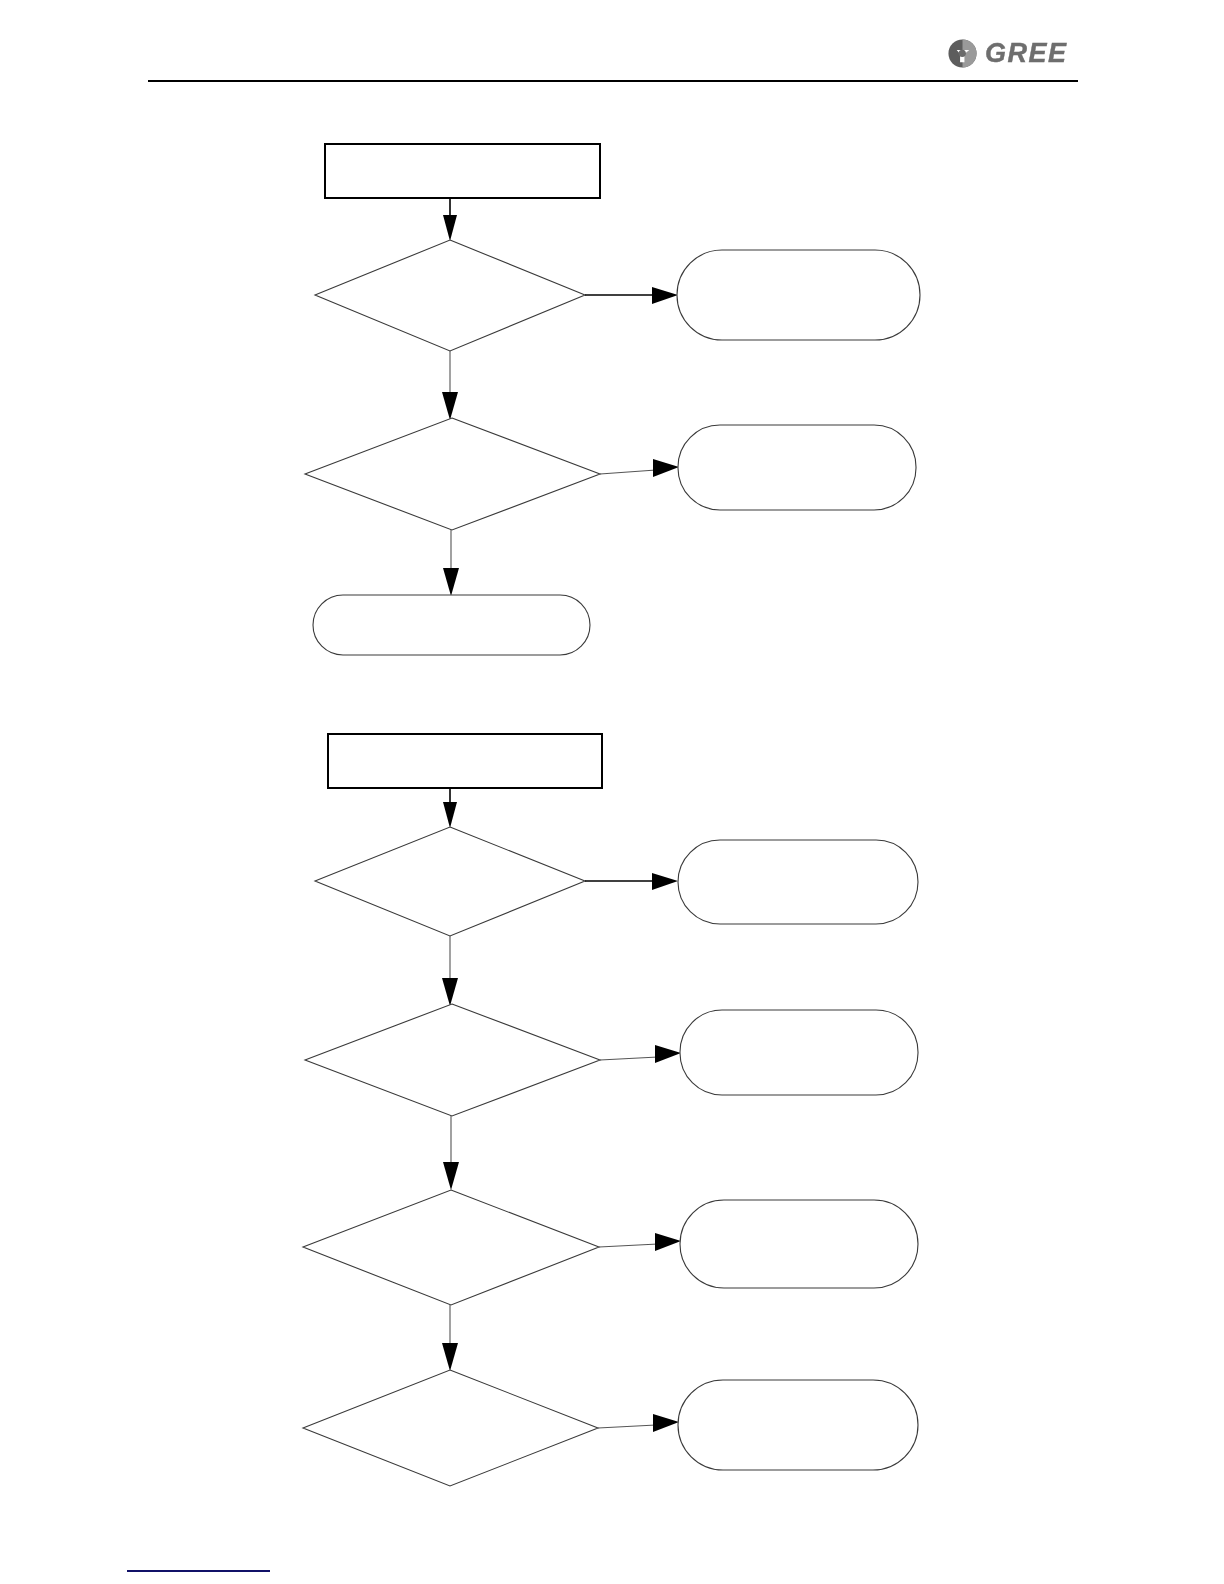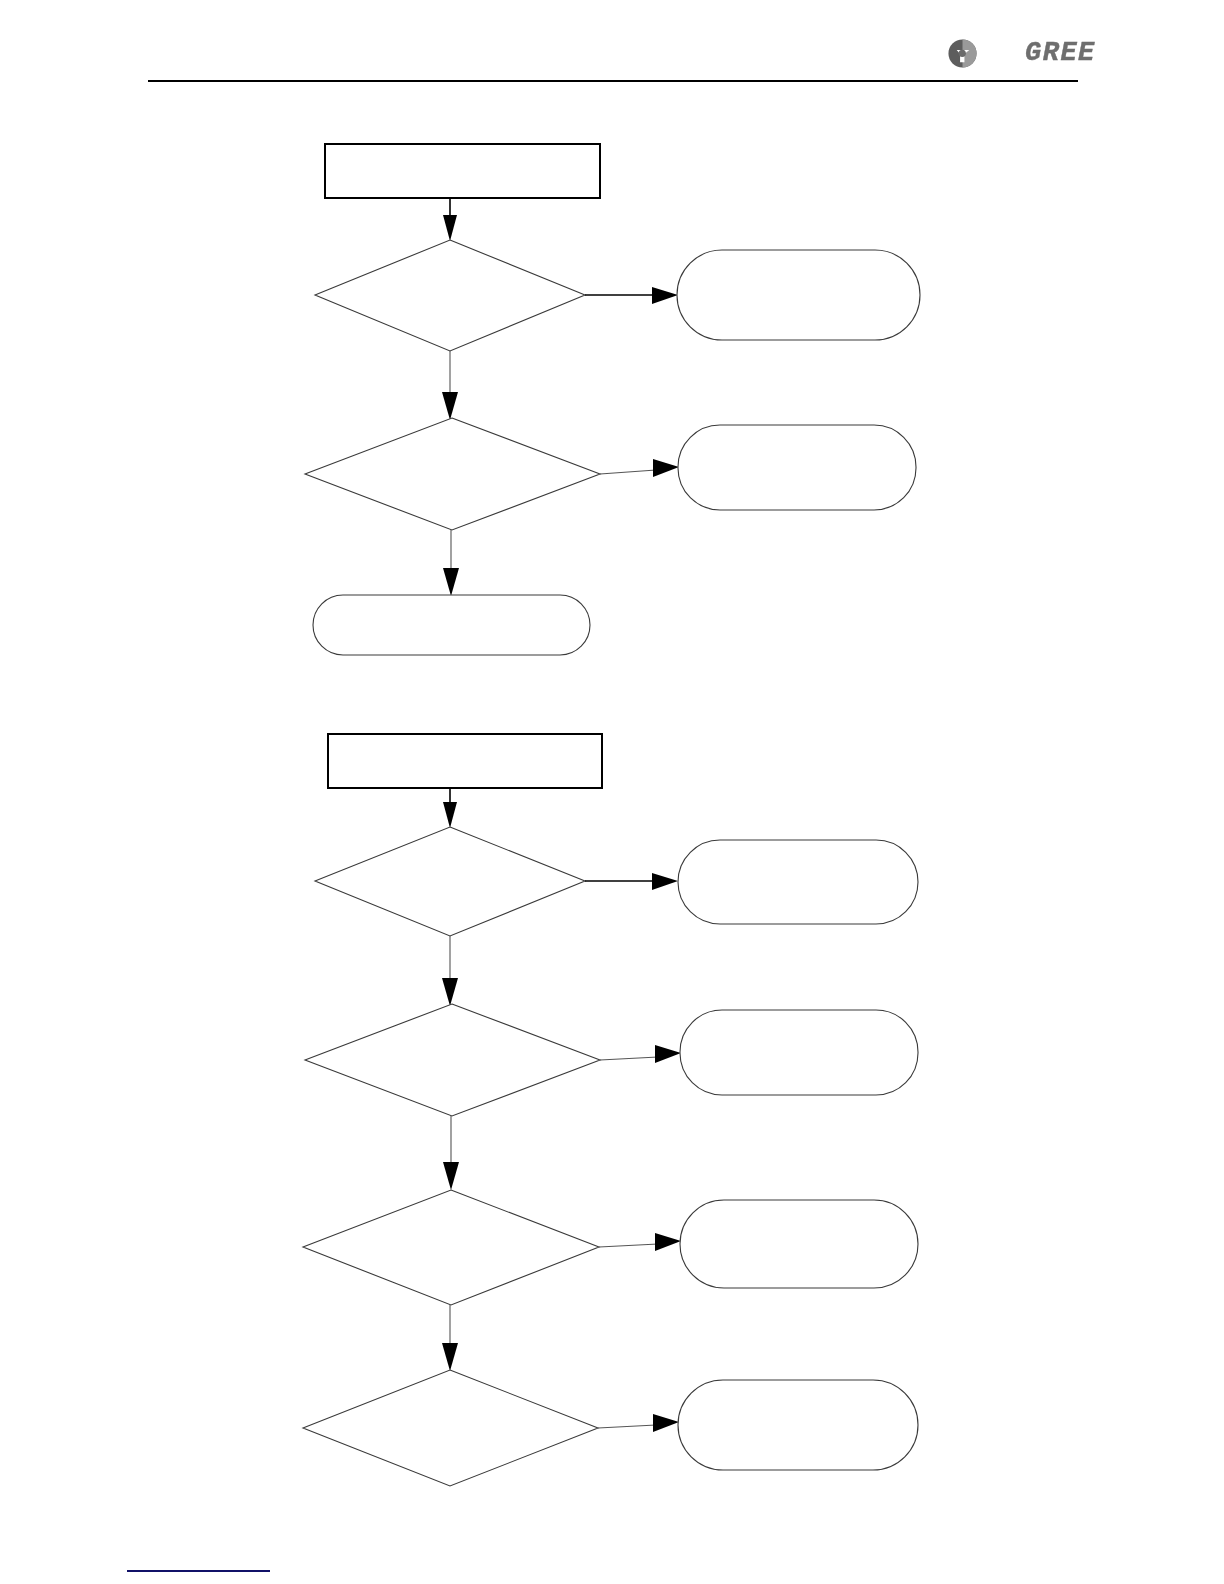--- a/index.html
+++ b/index.html
@@ -28,28 +28,27 @@
     display: flex;
     align-items: center;
     gap: 7px;
   }
   .logo-mark {
     width: 31px;
     height: 31px;
     flex: 0 0 auto;
   }
   .logo-word {
-    font-family: Liberation Mono, monospace;
+    font-family: Liberation Sans, sans-serif;
     font-size: 27px;
     font-weight: bold;
     font-style: italic;
     letter-spacing: 1.5px;
     color: #6e6e6e;
     line-height: 1;
-    margin-left: 40px;
     -webkit-text-stroke: 0.4px #6e6e6e;
   }
   #header-rule {
     position: absolute;
     left: 148px;
     top: 80px;
     width: 930px;
     height: 0;
     border-top: 2px solid #000000;
   }

